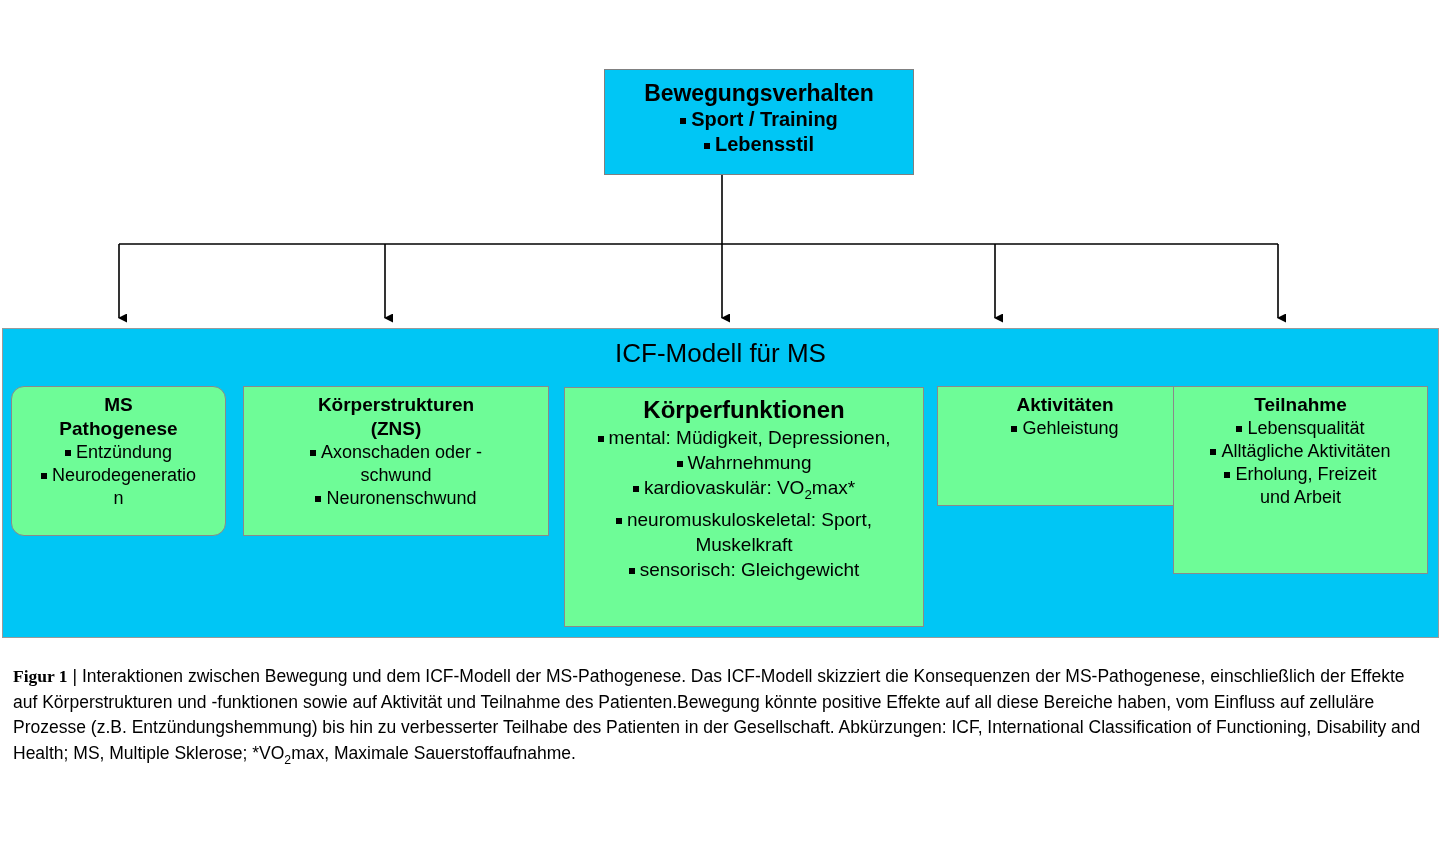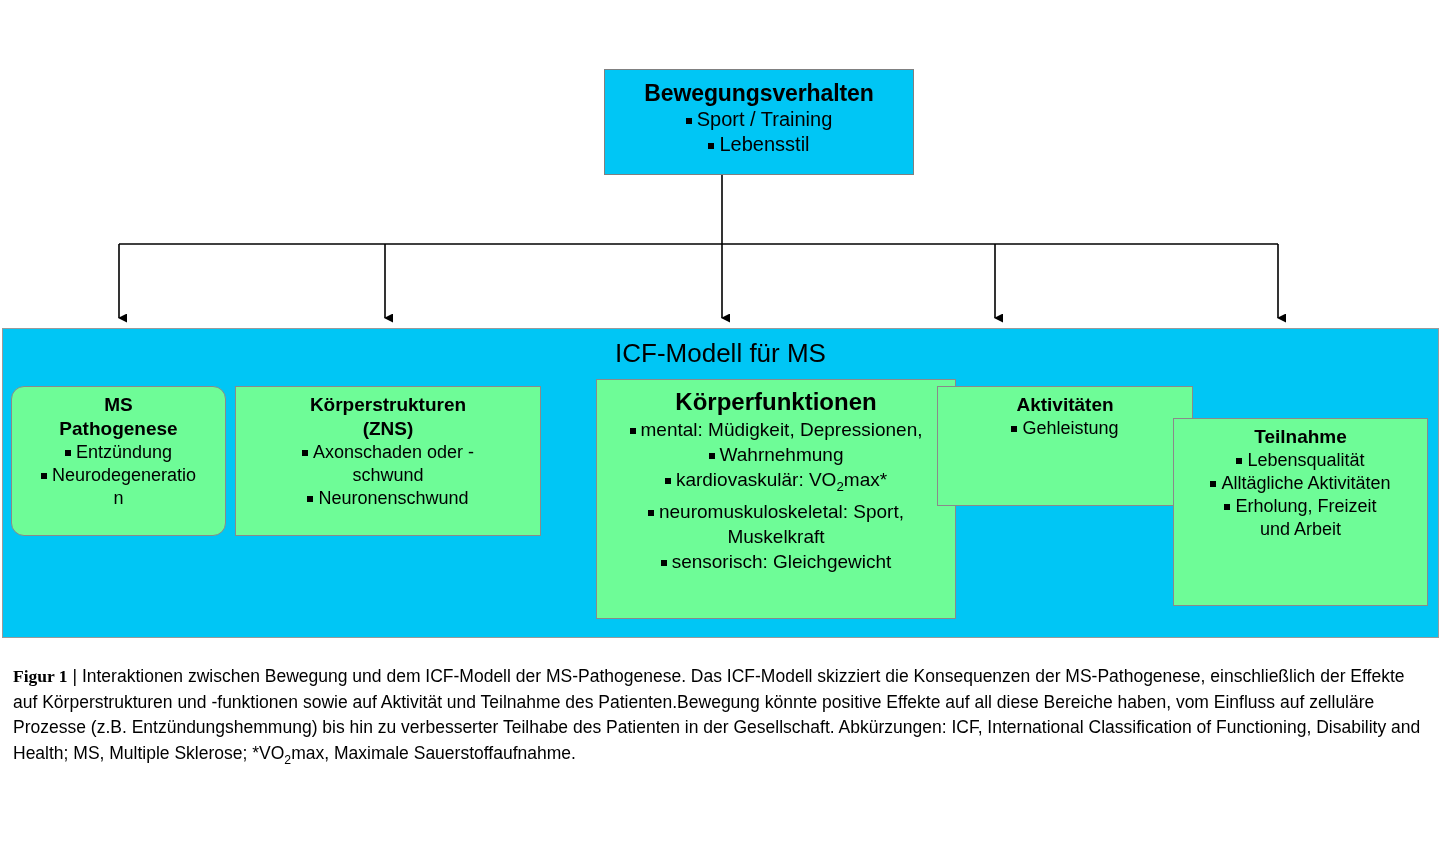--- a/index.html
+++ b/index.html
@@ -39,20 +39,21 @@
   }
   .top-box .node-title {
     font-size: 23px;
     font-weight: bold;
     line-height: 28px;
     letter-spacing: -0.1px;
   }
   .top-box .bullet-line {
     font-size: 20px;
     line-height: 25px;
+    font-weight: bold;
   }
 
   
   #connectors {
     position: absolute;
     left: 0; top: 0;
     width: 1442px;
     height: 868px;
     pointer-events: none;
   }
@@ -108,24 +109,24 @@
   .bullet-sq {
     display: inline-block;
     width: 6px;
     height: 6px;
     background: #000;
     vertical-align: 2px;
     margin-right: 5px;
   }
 
   .box-ms        { left: 11px;   top: 386px; width: 215px; height: 150px; border-radius: 13px; }
-  .box-struct    { left: 235px;  top: 386px; width: 306px; height: 150px; }
-  .box-funk      { left: 564px;  top: 379px; width: 360px; height: 240px; margin-left: 32px; }
+  .box-struct    { left: 243px;  top: 386px; width: 306px; height: 150px; }
+  .box-funk      { left: 564px;  top: 387px; width: 360px; height: 240px; }
   .box-aktiv     { left: 937px;  top: 386px; width: 256px; height: 120px; }
-  .box-teil      { left: 1173px; top: 386px; width: 255px; height: 188px; margin-top: 32px; }
+  .box-teil      { left: 1173px; top: 386px; width: 255px; height: 188px; }
 
   sub { font-size: 0.7em; }
 
   
   .caption {
     position: absolute;
     left: 13px;
     top: 664px;
     width: 1414px;
     font-size: 17.5px;

